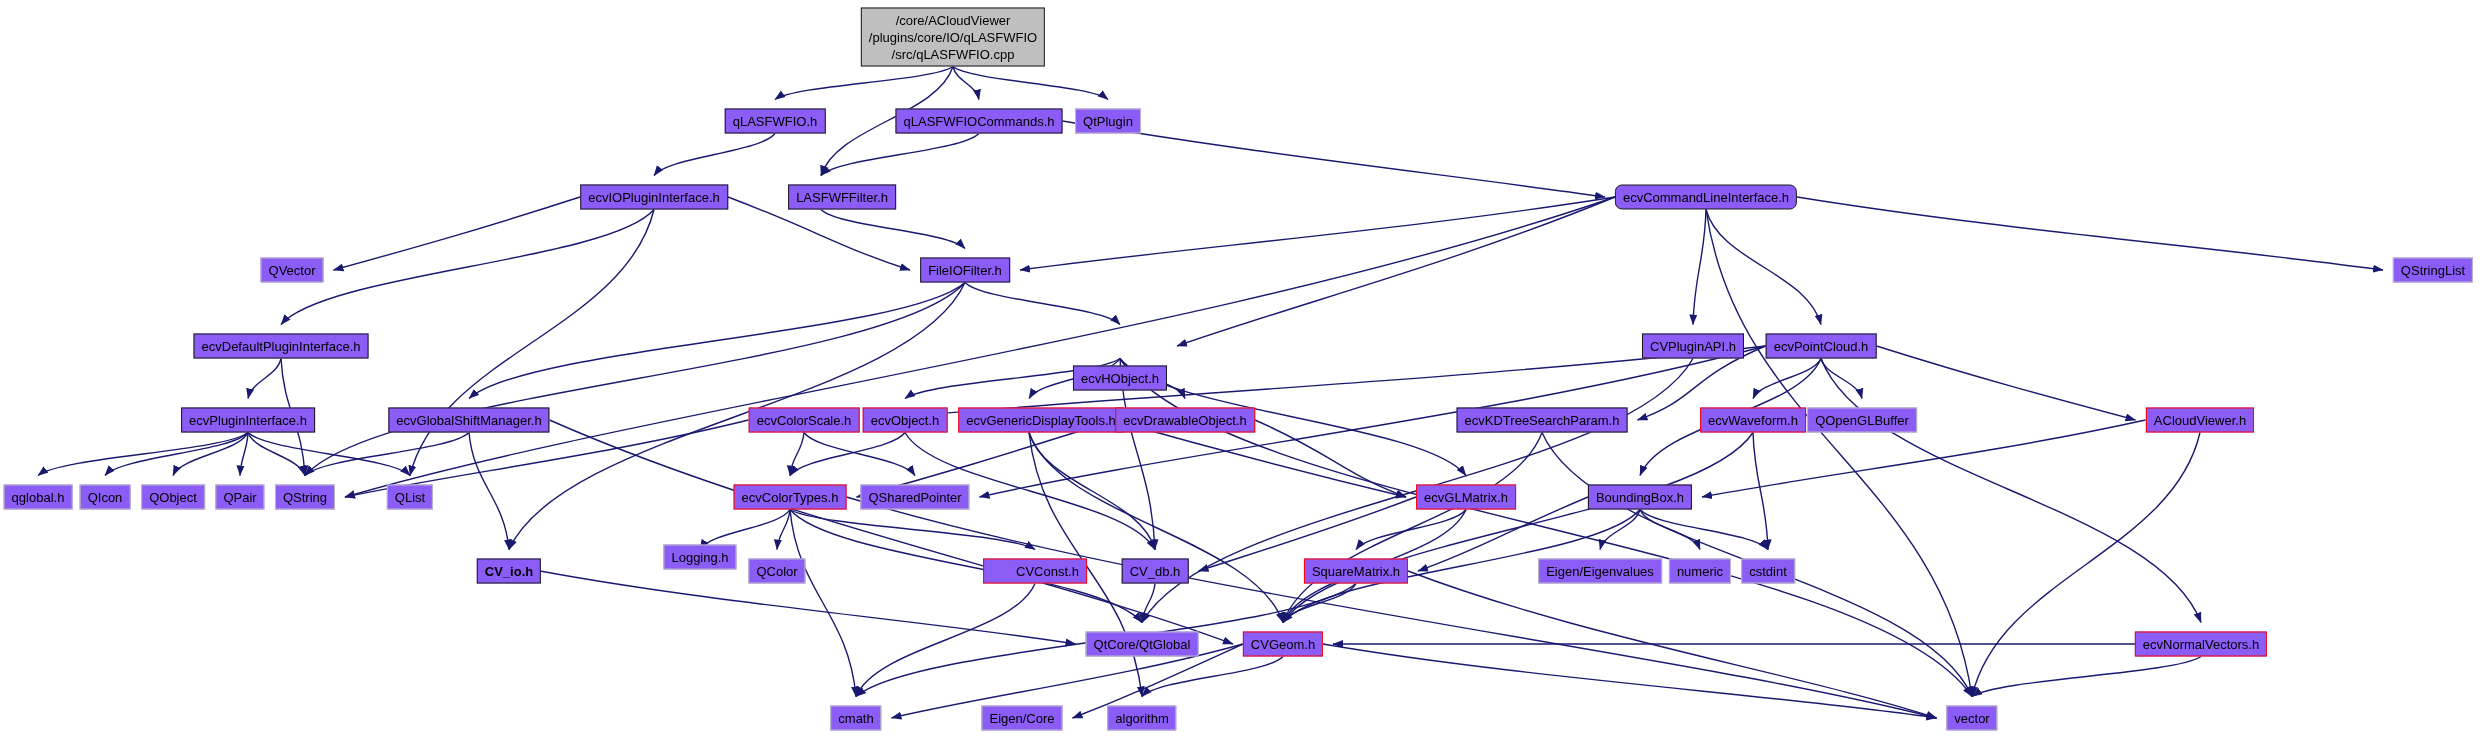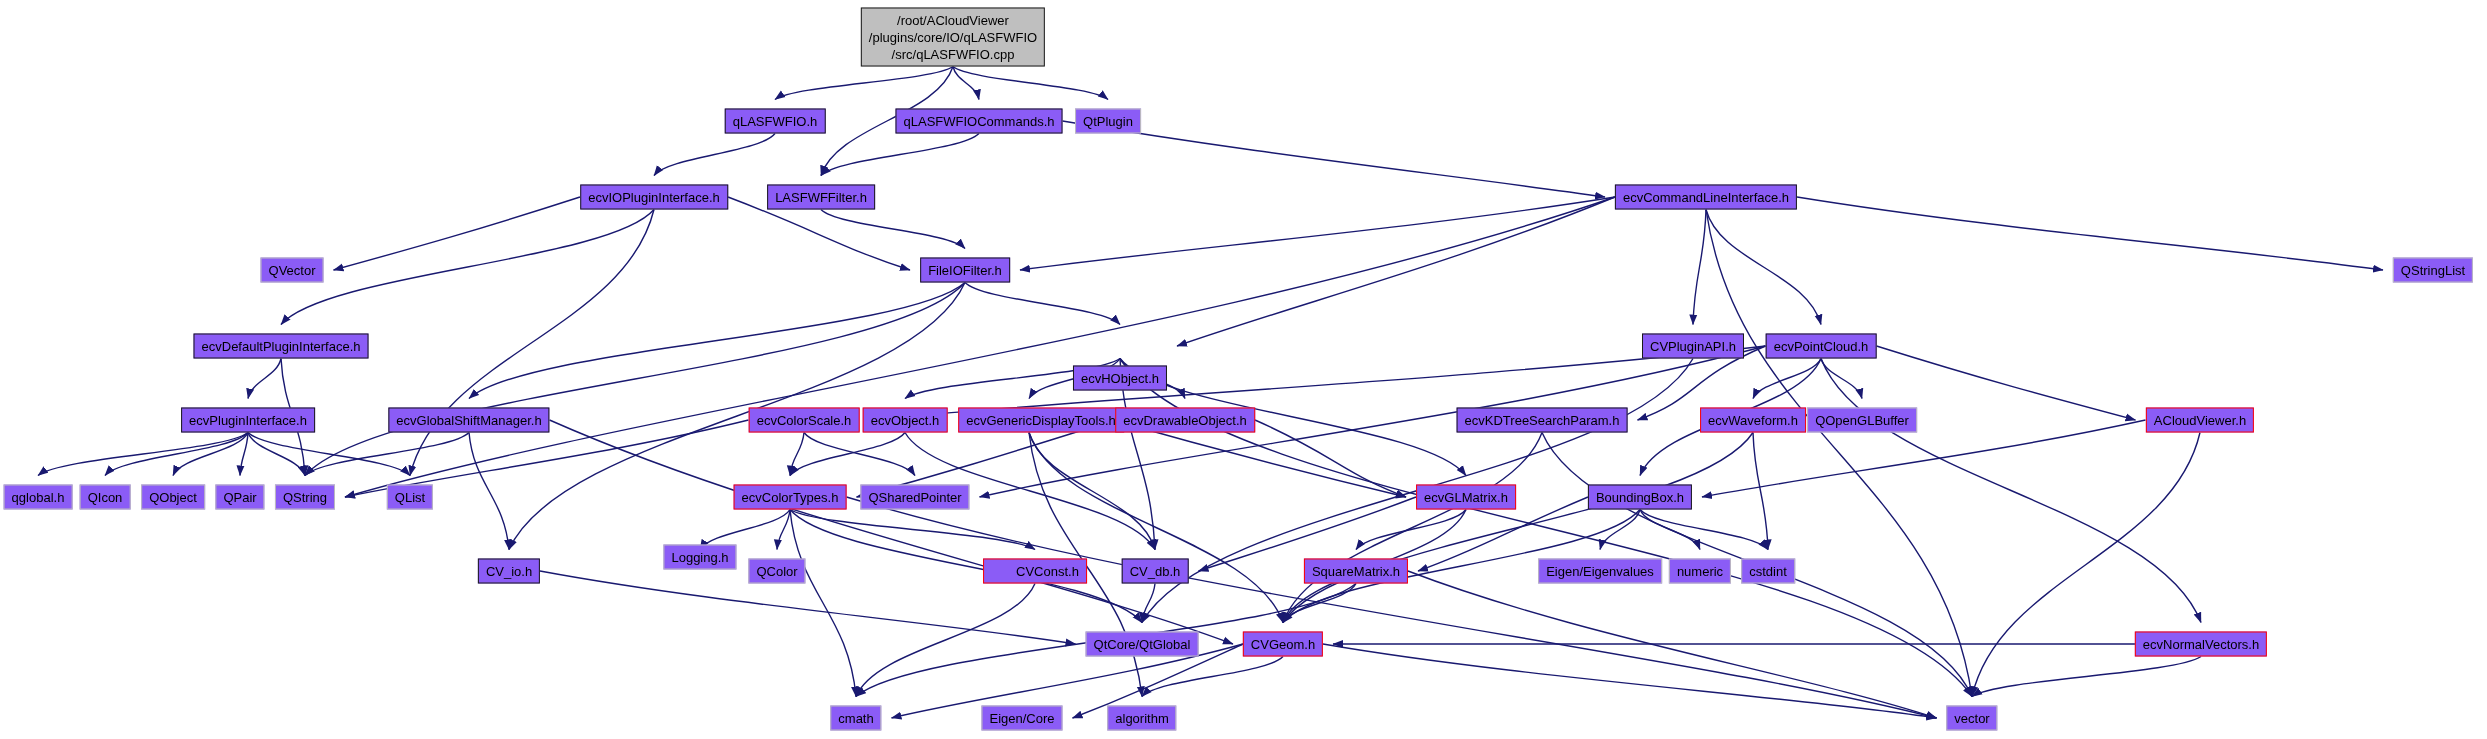--- a/index.html
+++ b/index.html
@@ -121,29 +121,29 @@
       <path class="edge" d="M1356,583.5 C1347.24,601.05 1291.76,604.95 1283,622.5" marker-end="url(#arrow)"></path>
       <path class="edge" d="M1356,583.5 C1296,634.35 916,645.65 856,696.5" marker-end="url(#arrow)"></path>
       <path class="edge" d="M1408,571 C1580.48,637.15 1800.98,673.9 1936.5,718" marker-end="url(#arrow)"></path>
       <path class="edge" d="M1243,644 C1123.44,677.3 985.44,695.8 891.5,718" marker-end="url(#arrow)"></path>
       <path class="edge" d="M1283,656.5 C1266.08,674.5 1158.92,678.5 1142,696.5" marker-end="url(#arrow)"></path>
       <path class="edge" d="M1323,644 C1515.92,677.3 1784.92,695.8 1936.5,718" marker-end="url(#arrow)"></path>
       <path class="edge" d="M1243,644 C1169.92,677.3 1129.92,695.8 1072.5,718" marker-end="url(#arrow)"></path>
       <path class="edge" d="M2201,656.5 C2173.52,674.5 1999.48,678.5 1972,696.5" marker-end="url(#arrow)"></path>
       <path class="edge" d="M2135,644 C1877.96,644 1534.96,644 1333,644" marker-end="url(#arrow)"></path>
     </svg>
-<div class="node main" style="left: 953px; top: 37px;">/root/ACloudViewer
+<div class="node main" style="left: 953px; top: 37px;">/core/ACloudViewer
 /plugins/core/IO/qLASFWFIO
 /src/qLASFWFIO.cpp</div>
     <div class="node internal" style="left: 775px; top: 121px;">qLASFWFIO.h</div>
     <div class="node internal" style="left: 979px; top: 121px;">qLASFWFIOCommands.h</div>
     <div class="node external" style="left: 1108px; top: 121px;">QtPlugin</div>
     <div class="node internal" style="left: 654px; top: 197px;">ecvIOPluginInterface.h</div>
-    <div class="node internal" style="left: 821px; top: 197px;">LASFWFFilter.h</div>
-    <div class="node internal" style="left: 1706px; top: 197px;">ecvCommandLineInterface.h</div>
+    <div class="node internal" style="left: 842px; top: 197px;">LASFWFFilter.h</div>
+    <div class="node internal" style="left: 1706px; top: 197px; border-radius: 7px;">ecvCommandLineInterface.h</div>
     <div class="node external" style="left: 2433px; top: 270px;">QStringList</div>
     <div class="node external" style="left: 292px; top: 270px;">QVector</div>
     <div class="node internal" style="left: 965px; top: 270px;">FileIOFilter.h</div>
     <div class="node internal" style="left: 281px; top: 346px;">ecvDefaultPluginInterface.h</div>
     <div class="node internal" style="left: 1120px; top: 346px; margin-top: 32px;">ecvHObject.h</div>
     <div class="node internal" style="left: 1693px; top: 346px;">CVPluginAPI.h</div>
     <div class="node internal" style="left: 1821px; top: 346px;">ecvPointCloud.h</div>
     <div class="node internal" style="left: 248px; top: 420px;">ecvPluginInterface.h</div>
     <div class="node internal" style="left: 469px; top: 420px;">ecvGlobalShiftManager.h</div>
     <div class="node truncated" style="left: 804px; top: 420px;">ecvColorScale.h</div>
@@ -157,21 +157,21 @@
     <div class="node external" style="left: 38px; top: 497px;">qglobal.h</div>
     <div class="node external" style="left: 105px; top: 497px;">QIcon</div>
     <div class="node external" style="left: 173px; top: 497px;">QObject</div>
     <div class="node external" style="left: 240px; top: 497px;">QPair</div>
     <div class="node external" style="left: 305px; top: 497px;">QString</div>
     <div class="node external" style="left: 410px; top: 497px;">QList</div>
     <div class="node truncated" style="left: 790px; top: 497px;">ecvColorTypes.h</div>
     <div class="node external" style="left: 915px; top: 497px;">QSharedPointer</div>
     <div class="node truncated" style="left: 1466px; top: 497px;">ecvGLMatrix.h</div>
     <div class="node internal" style="left: 1640px; top: 497px;">BoundingBox.h</div>
-    <div class="node internal" style="left: 509px; top: 571px;">CV_io.h</div>
+    <div class="node internal" style="left: 509px; top: 571px; font-weight: bold;">CV_io.h</div>
     <div class="node external" style="left: 700px; top: 557px;">Logging.h</div>
     <div class="node external" style="left: 777px; top: 571px;">QColor</div>
     <div class="node truncated" style="left: 1035px; top: 571px; padding-left: 32px;">CVConst.h</div>
     <div class="node internal" style="left: 1155px; top: 571px;">CV_db.h</div>
     <div class="node truncated" style="left: 1356px; top: 571px;">SquareMatrix.h</div>
     <div class="node external" style="left: 1600px; top: 571px;">Eigen/Eigenvalues</div>
     <div class="node external" style="left: 1700px; top: 571px;">numeric</div>
     <div class="node external" style="left: 1768px; top: 571px;">cstdint</div>
     <div class="node external" style="left: 1142px; top: 644px;">QtCore/QtGlobal</div>
     <div class="node truncated" style="left: 1283px; top: 644px;">CVGeom.h</div>

